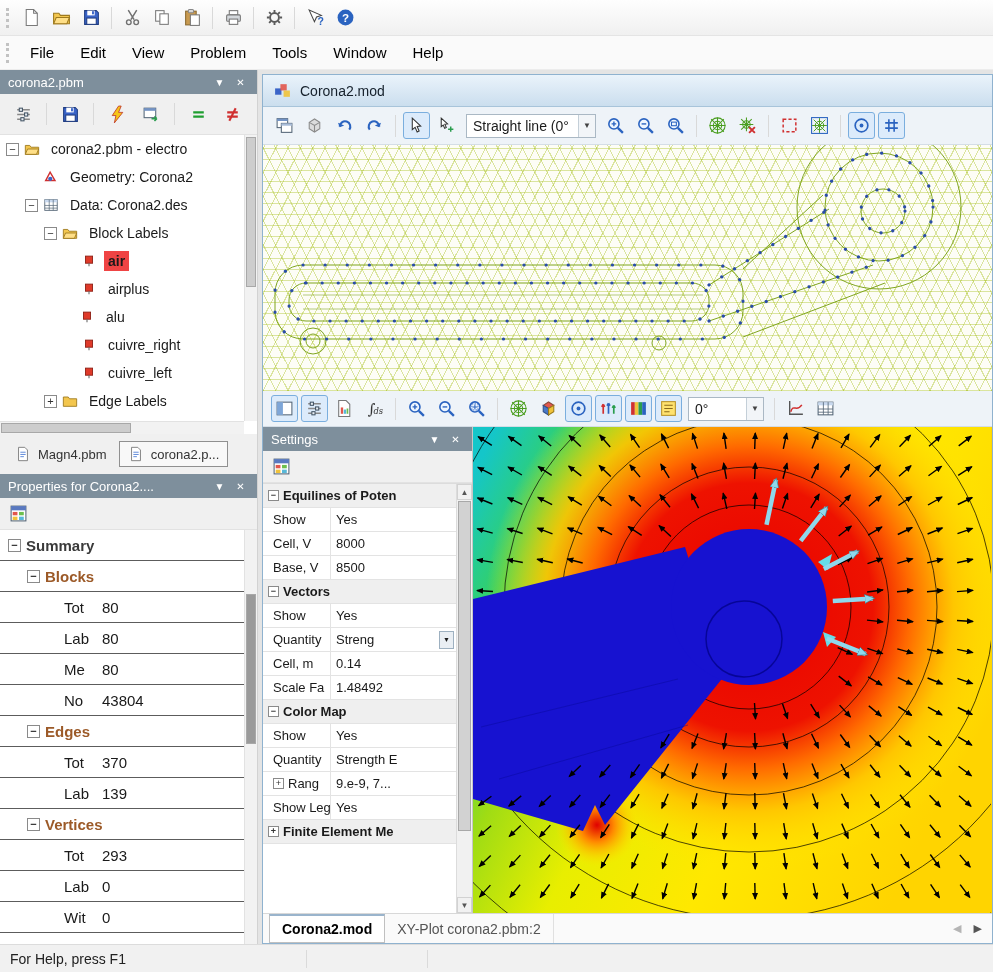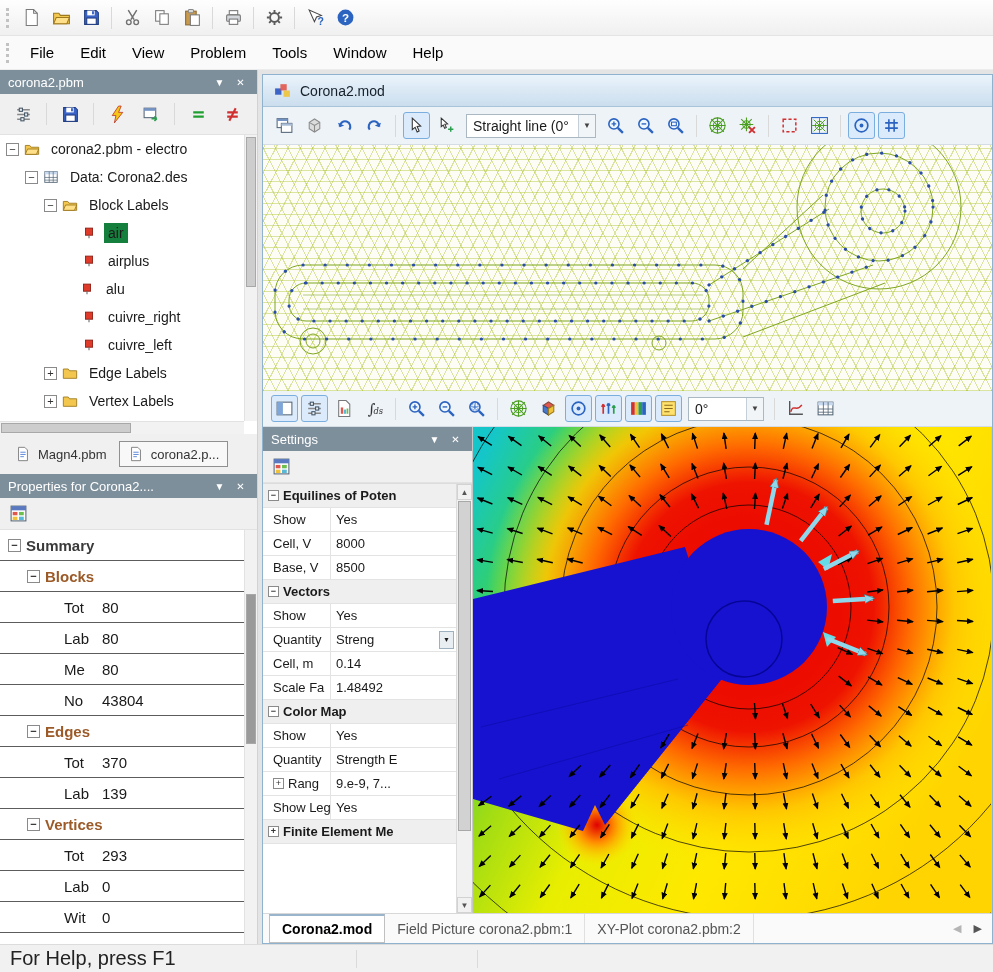--- a/index.html
+++ b/index.html
@@ -26,21 +26,21 @@
 .proj-toolbar .tbtn{width:30px;height:30px;}
 
 .tree-wrap{position:relative;height:300px;background:#fff;overflow:hidden;flex:none;border-top:1px solid #e2e2e2;}
 .tree-row{display:flex;align-items:center;height:28px;font-size:14px;white-space:nowrap;}
 .expander{width:13px;height:13px;border:1px solid #8a8a8a;background:#fff;font-size:11px;line-height:11px;text-align:center;margin-right:5px;flex:none;color:#333;}
 .expander.xs{width:11px;height:11px;font-size:9px;line-height:9px;margin-right:4px;}
 .exp-spacer{width:18px;flex:none;}
 .ticon{width:18px;height:16px;margin-right:5px;flex:none;display:inline-flex;}
 .ticon svg{width:16px;height:16px;}
 .tlabel{padding:2px 4px;}
-.tlabel.selected{background:#15803d;}
+.tlabel.selected{background:#ef4444;font-weight:bold;}
 .vscroll{position:absolute;right:0;width:13px;background:#f2f2f2;border-left:1px solid #e2e2e2;}
 .vthumb{position:absolute;left:1px;width:10px;background:#cdcdcd;border:1px solid #a8a8a8;}
 .hscroll{position:absolute;left:0;bottom:0;height:13px;background:#f2f2f2;border-top:1px solid #e2e2e2;}
 .hthumb{position:absolute;top:1px;height:10px;background:#cdcdcd;border:1px solid #a8a8a8;}
 .proj-tabs{height:40px;display:flex;align-items:center;padding:4px 6px;gap:3px;flex:none;}
 .ptab{display:flex;align-items:center;gap:5px;padding:4px 8px;font-size:13px;color:#333;border:1px solid transparent;}
 .ptab.active{border:1px solid #909090;background:#f8f8f8;}
 .ptab .ticon{margin-right:0;}
 
 .props-iconrow{height:32px;display:flex;align-items:center;padding:0 9px;flex:none;border-bottom:1px solid #e2e2e2;}
@@ -80,21 +80,21 @@
 .sg-scroll{position:absolute;top:0;right:0;width:16px;bottom:0;background:#f1f1f1;border-left:1px solid #dcdcdc;}
 .sg-arrow{position:absolute;left:0;width:15px;height:16px;font-size:8px;color:#555;display:flex;align-items:center;justify-content:center;background:#f1f1f1;border:1px solid #d2d2d2;}
 .sg-thumb{position:absolute;left:1px;width:13px;top:17px;height:330px;background:#d2d2d2;border:1px solid #a8a8a8;}
 .field-view{flex:1;position:relative;overflow:hidden;background:#ffd400;}
 
 .doc-tabs{height:30px;background:#fafafa;border-top:1px solid #d8d8d8;display:flex;align-items:stretch;padding:0 6px;flex:none;font-size:14px;}
 .doc-tab{padding:0 12px;display:flex;align-items:center;border-right:1px solid #e0e0e0;color:#555;white-space:nowrap;}
 .doc-tab.active{background:#fff;border:1px solid #c0c0c0;border-top:2px solid #9ab4cc;font-weight:bold;color:#000;}
 .tab-nav{margin-left:auto;display:flex;gap:12px;align-items:center;font-size:11px;padding-right:4px;}
 
-.statusbar{height:28px;background:#f1f1f1;border-top:1px solid #dcdcdc;display:flex;align-items:center;padding-left:10px;font-size:20px;color:#222;gap:0;}
+.statusbar{height:28px;background:#f1f1f1;border-top:1px solid #dcdcdc;display:flex;align-items:center;padding-left:10px;font-size:14px;color:#222;gap:0;}
 .sb-sep{width:0;height:18px;border-left:1px solid #dadada;margin-left:180px;}
 </style>
 </head>
 <body>
 
 <div class="app">
 
   <div class="toolbar-top">
     <span class="grip"></span>
     <div id="top-toolbar" style="display:flex;align-items:center;gap:2px;">
@@ -281,20 +281,30 @@
         <div id="tree">
             <div class="tree-row" style="padding-left: 6px;">
               <span class="expander">−</span>
               <span class="ticon">
                 <svg viewBox="0 0 18 18">
                   <path d="M1.5 5h5l1.5 2h8.5v8H1.5z" fill="#f3c64e" stroke="#9e7a1e"></path>
                   <path d="M1.5 15 4 9h12.5l-2.5 6z" fill="#ffdf87" stroke="#9e7a1e"></path>
                 </svg>
               </span>
               <span class="tlabel">corona2.pbm - electro</span>
+            </div>
+            <div class="tree-row" style="padding-left: 25px;">
+              <span class="exp-spacer"></span>
+              <span class="ticon">
+                <svg viewBox="0 0 18 18">
+                  <path d="M3 13 8 3.5 13.5 13z" fill="none" stroke="#d03030" stroke-width="1.6"></path>
+                  <circle cx="8.2" cy="11" r="2.4" fill="#3a64c8"></circle>
+                </svg>
+              </span>
+              <span class="tlabel">Geometry: Corona2</span>
             </div>
             <div class="tree-row" style="padding-left: 25px;">
               <span class="expander">−</span>
               <span class="ticon">
                 <svg viewBox="0 0 18 18">
                   <rect x="2" y="3" width="14" height="12" fill="#fff" stroke="#556677"></rect>
                   <rect x="2" y="3" width="14" height="3" fill="#c8d8ee"></rect>
                   <path d="M2 9.5h14M2 12.5h14M7 3v12M11.5 3v12" stroke="#556677" stroke-width="0.8"></path>
                 </svg>
               </span>
@@ -1162,21 +1172,20 @@
                   <line x1="359.8" y1="174.1" x2="399.7" y2="171.4" marker-end="url(#ahc)"></line>
                   <line x1="353.9" y1="211.5" x2="392.8" y2="227.2" marker-end="url(#ahc)"></line>
                 </g>
             </svg>
           </div>
         </div>
 
         <div class="doc-tabs">
           <div id="doc-tabs-list" style="display:flex;align-items:stretch;">
               <div class="doc-tab active">Corona2.mod</div>
-              <div class="doc-tab">Field Picture corona2.pbm:1</div>
               <div class="doc-tab">XY-Plot corona2.pbm:2</div>
             </div>
           <div class="tab-nav">
             <span style="color:#b5b5b5;">◀</span>
             <span style="color:#555;">▶</span>
           </div>
         </div>
 
       </div>
     </div>

